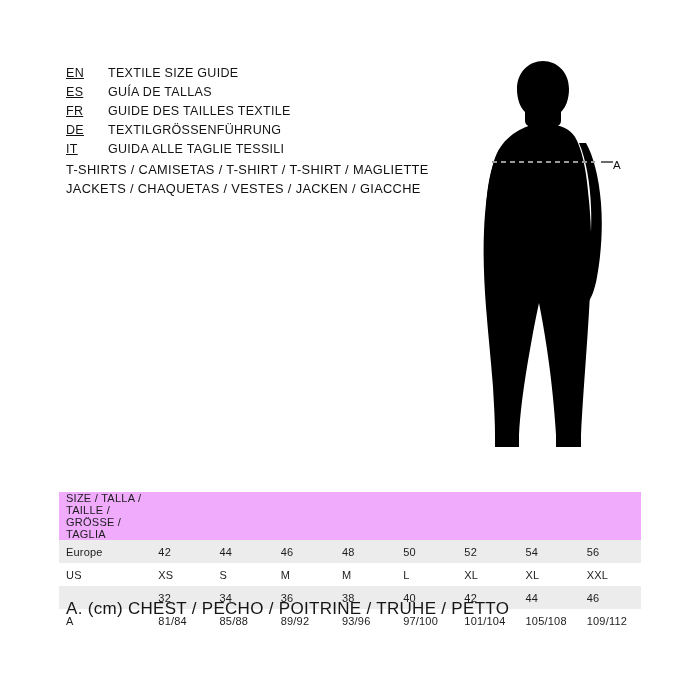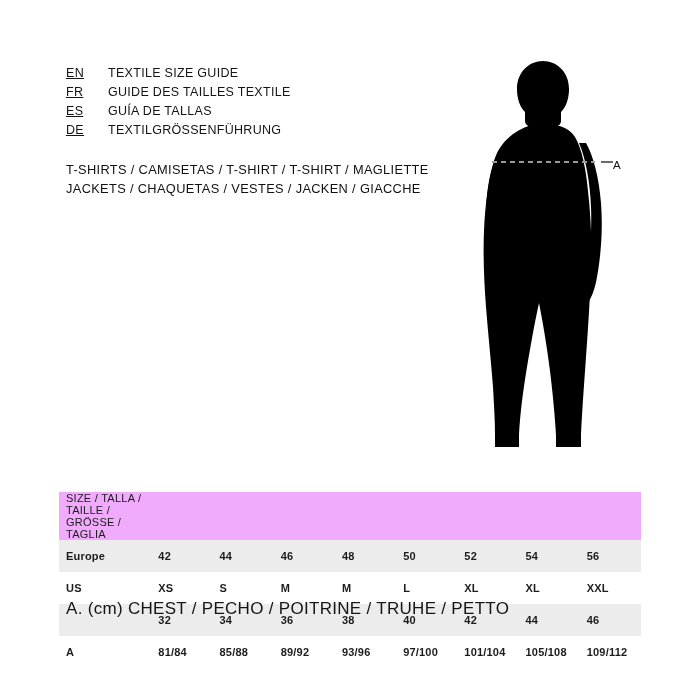--- a/index.html
+++ b/index.html
@@ -97,23 +97,23 @@
     left: 59px;
     top: 492px;
     width: 582px;
     border-collapse: collapse;
     font-size: 11px;
     letter-spacing: 0.2px;
   }
   table.size-table th,
   table.size-table td {
     padding: 0;
-    height: 32px;
+    height: 23px;
     vertical-align: middle;
-    font-weight: bold;
+    font-weight: normal;
     text-align: left;
     color: #1c1c1c;
   }
   table.size-table thead th {
     background: #f0abfc;
     font-weight: normal;
     padding-left: 7px;
   }
   table.size-table thead th.hdr-title {
     letter-spacing: 0.25px;
@@ -140,30 +140,34 @@
 <body>
 
 <div class="sheet">
 
   <div class="lang-block">
     <div class="lang-row">
       <span class="lang-code">EN</span>
       <span class="lang-text">TEXTILE SIZE GUIDE</span>
     </div>
     <div class="lang-row">
+      <span class="lang-code">ES</span>
+      <span class="lang-text">GUÍA DE TALLAS</span>
+    </div>
+    <div class="lang-row">
       <span class="lang-code">FR</span>
       <span class="lang-text">GUIDE DES TAILLES TEXTILE</span>
     </div>
     <div class="lang-row">
-      <span class="lang-code">ES</span>
-      <span class="lang-text">GUÍA DE TALLAS</span>
-    </div>
-    <div class="lang-row">
       <span class="lang-code">DE</span>
       <span class="lang-text">TEXTILGRÖSSENFÜHRUNG</span>
+    </div>
+    <div class="lang-row">
+      <span class="lang-code">IT</span>
+      <span class="lang-text">GUIDA ALLE TAGLIE TESSILI</span>
     </div>
   </div>
 
   <div class="cat-block">
     <div class="cat-line">T-SHIRTS / CAMISETAS / T-SHIRT / T-SHIRT / MAGLIETTE</div>
     <div class="cat-line">JACKETS / CHAQUETAS / VESTES / JACKEN / GIACCHE</div>
   </div>
 
   <div class="figure-wrap">
     <svg width="230" height="400" viewBox="0 0 230 400" xmlns="http://www.w3.org/2000/svg" aria-hidden="true">

